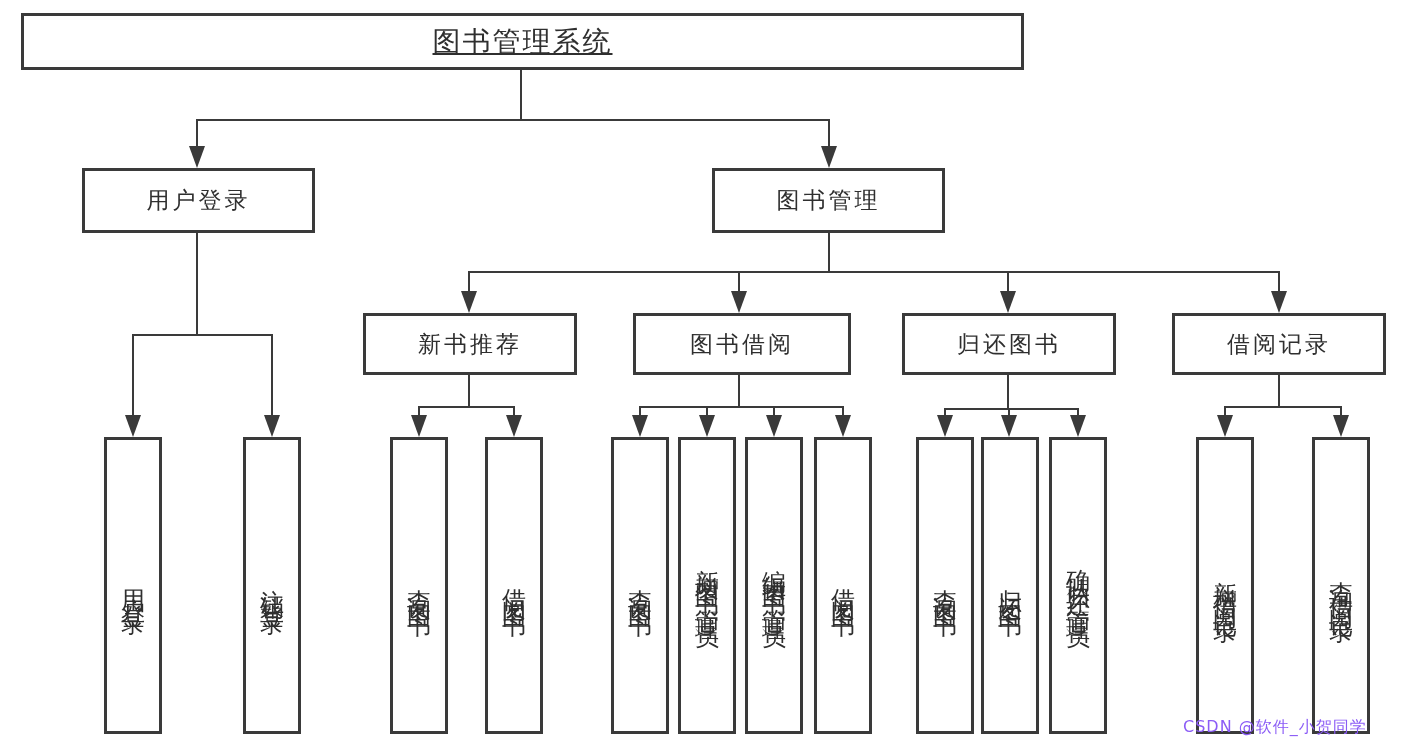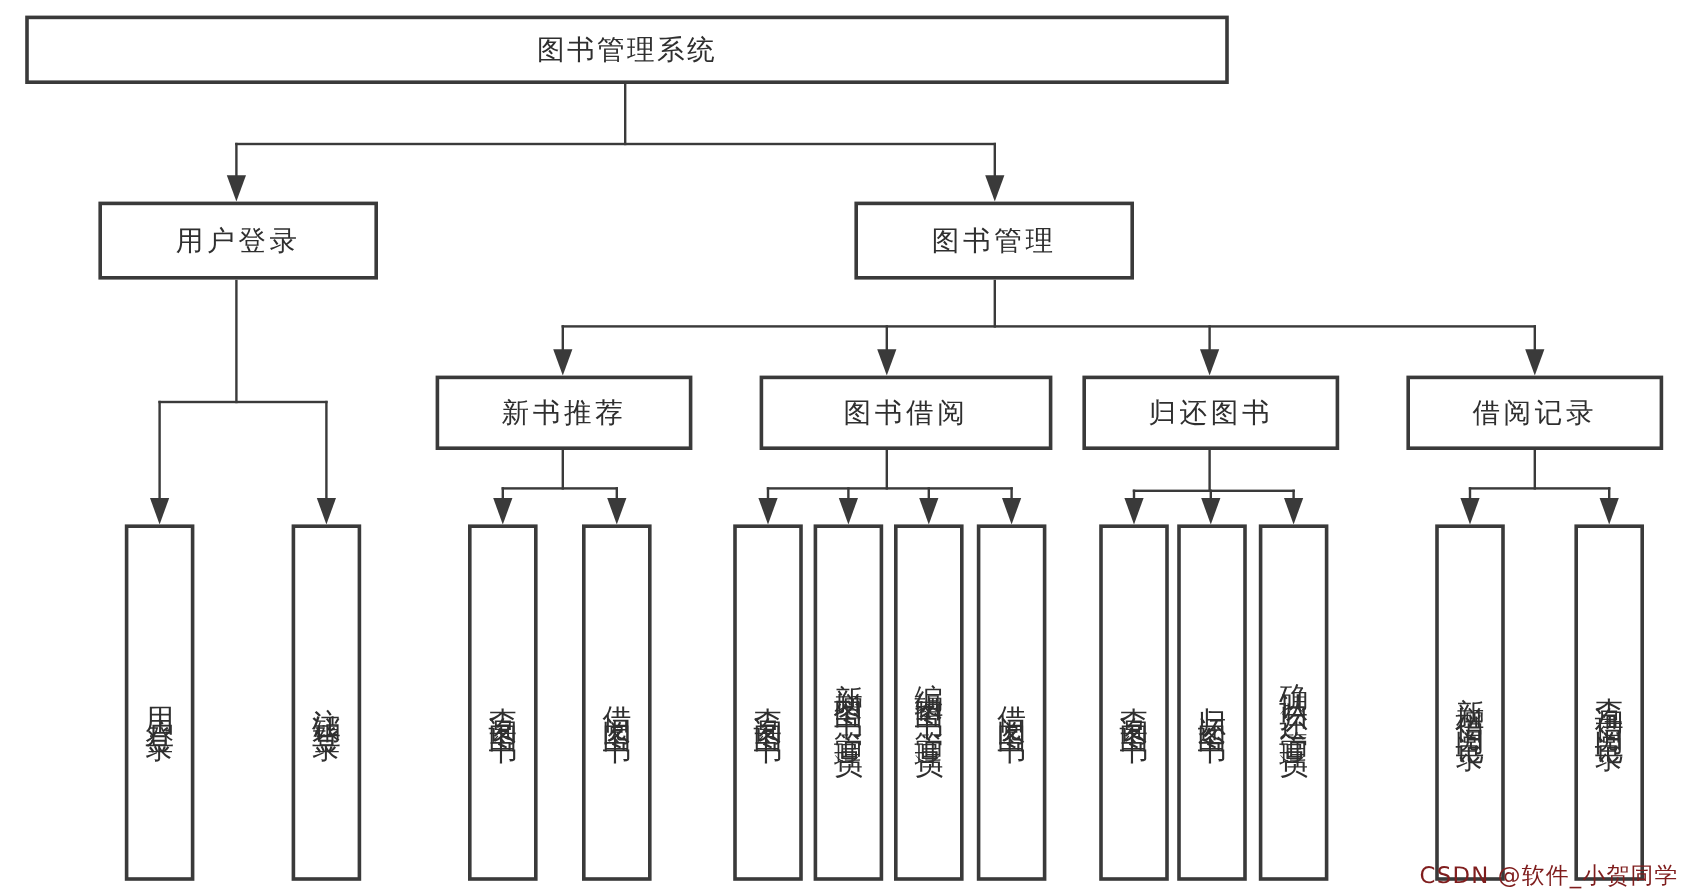--- a/index.html
+++ b/index.html
@@ -7,40 +7,40 @@
     position:relative;width:1405px;height:747px;background:#ffffff;
     font-family:"DejaVu Sans","Liberation Sans",sans-serif;
     color:#2f2f2f;overflow:hidden;
   }
   
   .node{
     position:absolute;box-sizing:border-box;background:#ffffff;
     border:3px solid #3a3a3a;display:flex;align-items:center;justify-content:center;
     z-index:2;
   }
-  .node.h1 span{font-size:23px;letter-spacing:2px;}
+  .node.h1 span{font-size:28px;letter-spacing:2px;text-decoration:underline;}
   .node.h2 span{font-size:23px;letter-spacing:3px;}
   .leaf span{
     writing-mode:vertical-rl;text-orientation:mixed;
     font-size:24px;letter-spacing:8px;line-height:1;white-space:nowrap;
   }
   
   .ln{position:absolute;background:#3a3a3a;z-index:1;}
   .ln.v{width:2px;}
   .ln.h{height:2px;}
   
   .ar{
     position:absolute;width:0;height:0;z-index:1;
     border-left:8px solid transparent;border-right:8px solid transparent;
     border-top:22px solid #3a3a3a;
   }
   
   #watermark{
     position:absolute;left:1183px;top:717px;z-index:3;
-    font-size:19px;color:#7f1d1d;letter-spacing:1px;white-space:nowrap;
+    font-size:16px;color:#8b5cf6;letter-spacing:1px;white-space:nowrap;
   }
 </style>
 </head>
 <body>
 
 <div id="stage">
 
   <div class="ln v" style="left:520px;top:69px;height:52px"></div>
   <div class="ln h" style="left:196px;top:119px;width:634px"></div>
   <div class="ln v" style="left:196px;top:119px;height:31px"></div>
@@ -107,21 +107,21 @@
   <div class="node h2" style="left:82px;top:168px;width:233px;height:65px">
     <span>用户登录</span>
   </div>
   <div class="node h2" style="left:712px;top:168px;width:233px;height:65px">
     <span>图书管理</span>
   </div>
 
   <div class="node h2" style="left:363px;top:313px;width:214px;height:62px">
     <span>新书推荐</span>
   </div>
-  <div class="node h2" style="left:633px;top:313px;width:244px;height:62px">
+  <div class="node h2" style="left:633px;top:313px;width:218px;height:62px">
     <span>图书借阅</span>
   </div>
   <div class="node h2" style="left:902px;top:313px;width:214px;height:62px">
     <span>归还图书</span>
   </div>
   <div class="node h2" style="left:1172px;top:313px;width:214px;height:62px">
     <span>借阅记录</span>
   </div>
 
   <div class="node leaf" style="left:104px;top:437px;width:58px;height:297px">

